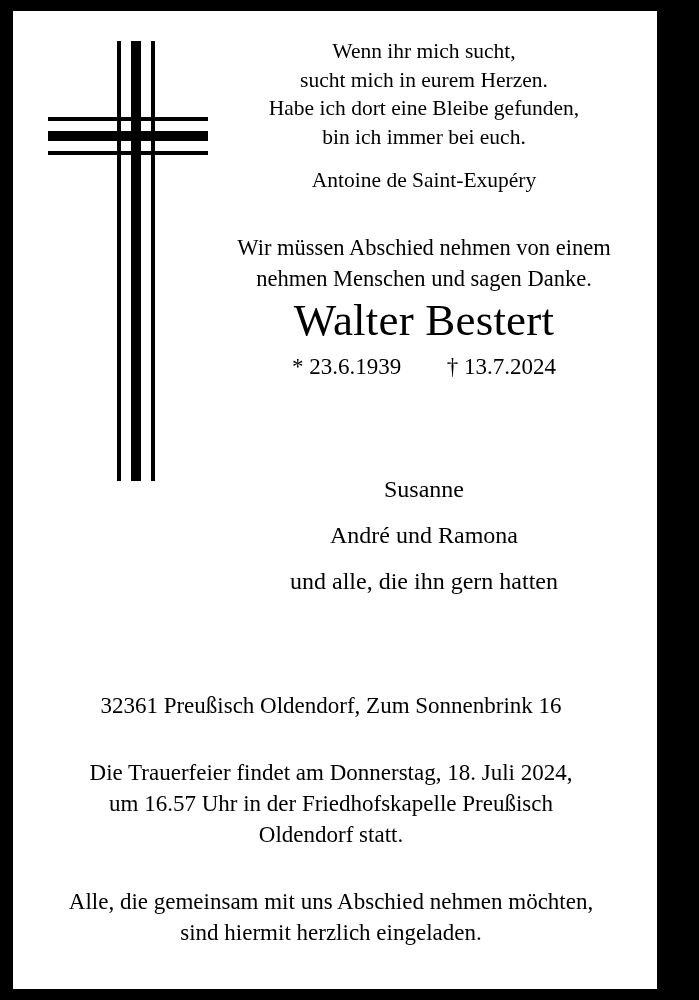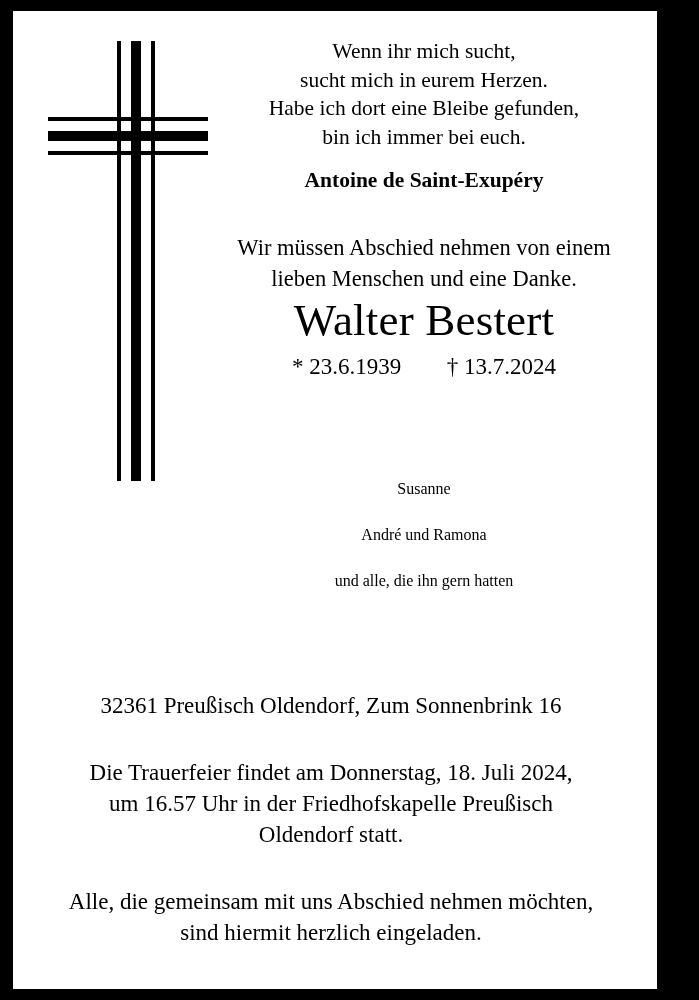--- a/index.html
+++ b/index.html
@@ -57,21 +57,20 @@
   }
   .poem {
     font-size: 21.5px;
     line-height: 28.5px;
   }
   .poem div { white-space: nowrap; }
   .author {
     font-size: 21.5px;
     line-height: 28px;
     margin-top: 15px;
-    font-weight: bold;
   }
   .farewell {
     font-size: 22.5px;
     line-height: 31px;
     margin-top: 38px;
     font-family: Liberation Serif, serif;
   }
   .name {
     font-size: 45px;
     line-height: 52px;
@@ -83,21 +82,21 @@
     margin-top: 6px;
   }
   .dates .gap { display: inline-block; width: 34px; }
 
   .family {
     position: absolute;
     left: 190px;
     right: 12px;
     top: 455px;
     text-align: center;
-    font-size: 16px;
+    font-size: 24px;
     line-height: 46px;
   }
 
   .lower {
     position: absolute;
     left: 20px;
     right: 28px;
     top: 680px;
     text-align: center;
   }
@@ -137,21 +136,21 @@
       <div class="poem">
         <div>Wenn ihr mich sucht,</div>
         <div>sucht mich in eurem Herzen.</div>
         <div>Habe ich dort eine Bleibe gefunden,</div>
         <div>bin ich immer bei euch.</div>
       </div>
       <div class="author">Antoine de Saint-Exupéry</div>
 
       <div class="farewell">
         <div>Wir müssen Abschied nehmen von einem</div>
-        <div>lieben Menschen und eine Danke.</div>
+        <div>nehmen Menschen und sagen Danke.</div>
       </div>
 
       <div class="name">Walter Bestert</div>
 
       <div class="dates">
         <span>* 23.6.1939</span>
         <span class="gap"></span>
         <span>† 13.7.2024</span>
       </div>
     </div>

